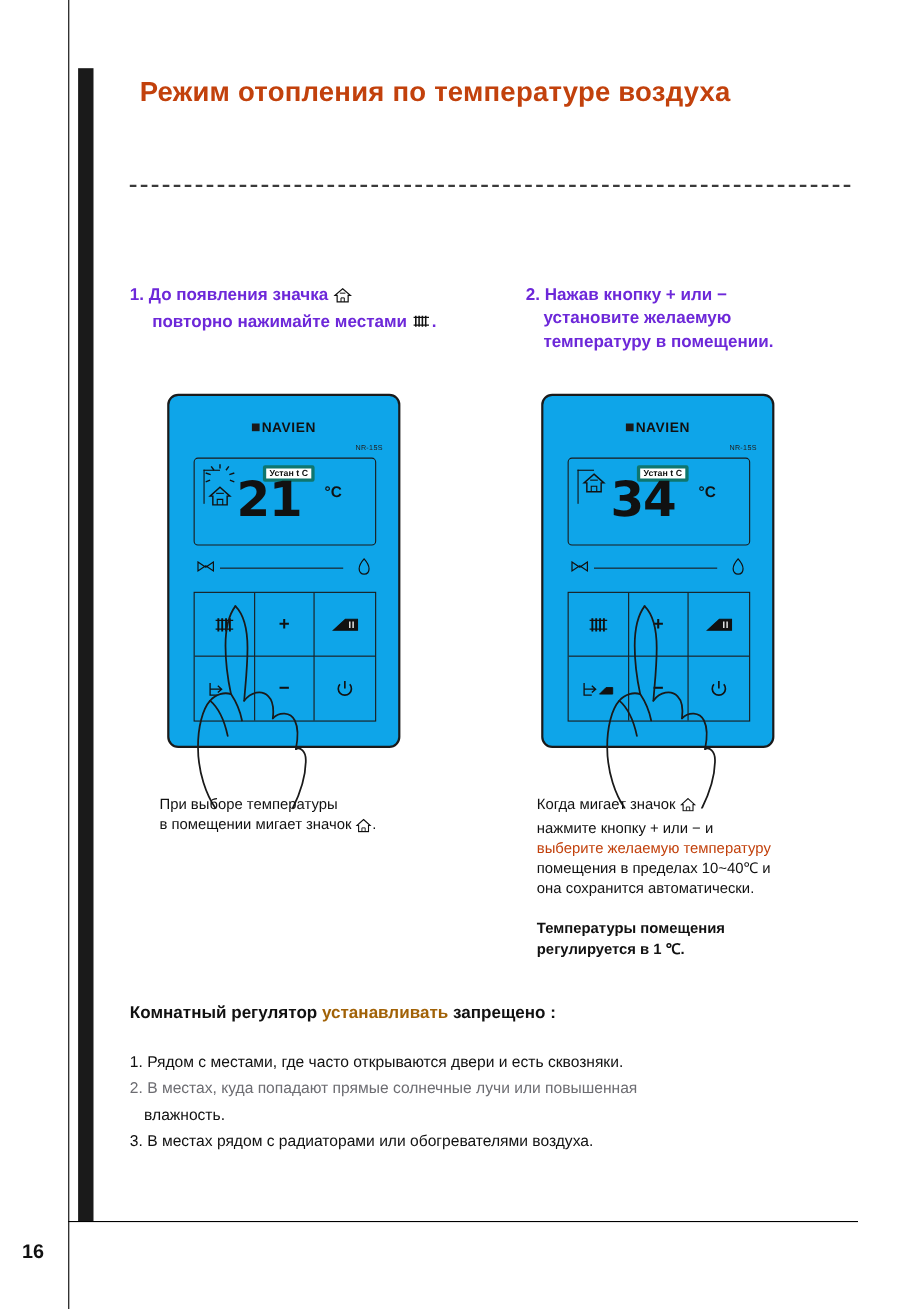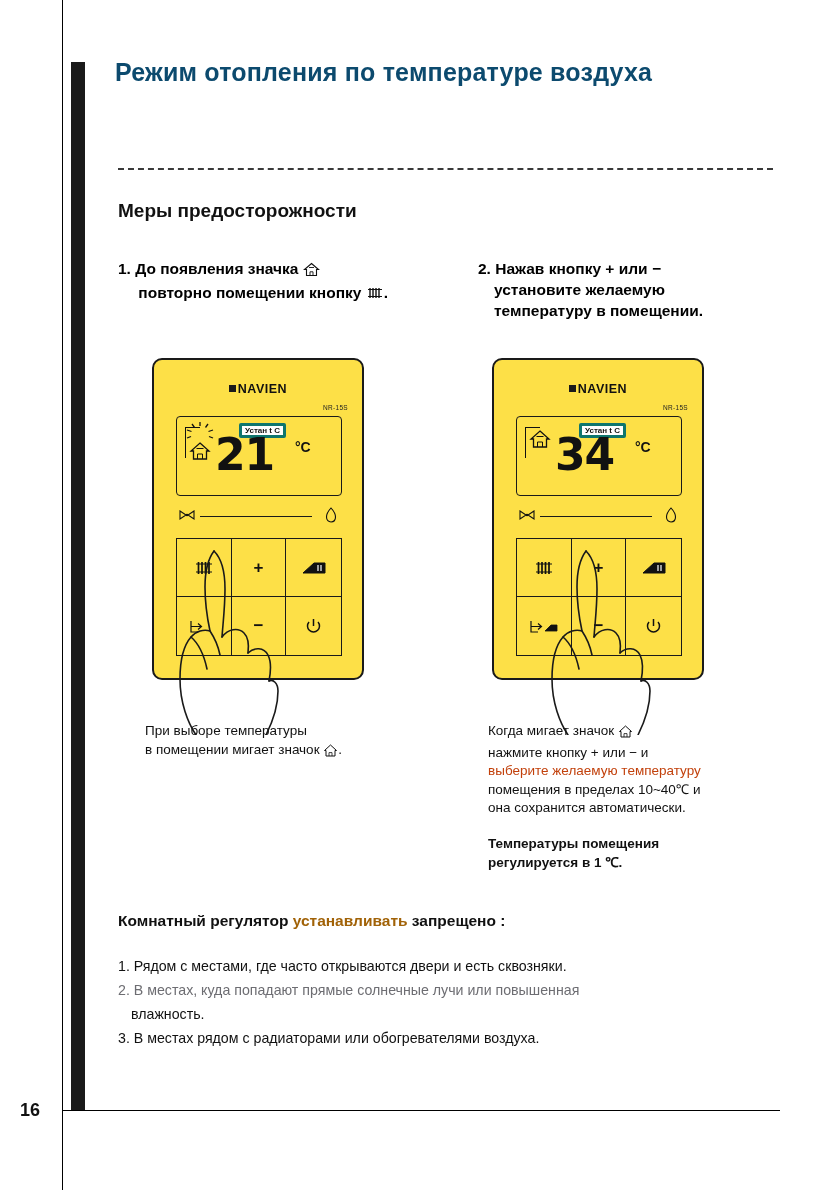--- a/index.html
+++ b/index.html
@@ -33,25 +33,25 @@
     left: 71px;
     top: 62px;
     width: 14px;
     height: 1048px;
     background: #1a1a1a;
   }
   h1.title {
     position: absolute;
     left: 115px;
     top: 58px;
-    margin: 0;
+    margin: 12px;
     font-size: 25px;
     font-weight: bold;
     letter-spacing: 0.2px;
-    color: #0c4a6e;
+    color: #c2410c;
   }
   .dotted-sep {
     position: absolute;
     left: 118px;
     top: 168px;
     width: 655px;
     border-top: 2px dashed #3a3a3a;
   }
   h2.subtitle {
     position: absolute;
@@ -60,21 +60,21 @@
     margin: 0;
     font-size: 19px;
     font-weight: bold;
     color: #111;
   }
   .step {
     position: absolute;
     font-size: 15.5px;
     line-height: 21px;
     font-weight: bold;
-    color: #000000;
+    color: #6d28d9;
   }
   .step-1 { left: 118px; top: 258px; width: 330px; }
   .step-2 { left: 478px; top: 258px; width: 300px; }
 
   .caption {
     position: absolute;
     font-size: 13.5px;
     line-height: 18.5px;
     color: #111;
   }
@@ -105,33 +105,33 @@
   .footer-line {
     position: absolute;
     left: 62px;
     top: 1110px;
     width: 718px;
     border-top: 1px solid #000;
   }
   .page-num {
     position: absolute;
     left: 20px;
-    top: 1100px;
+    top: 1128px;
     font-size: 18px;
     font-weight: bold;
   }
 
   
   .device {
     position: absolute;
     width: 208px;
     height: 318px;
     border: 2px solid #1a1a1a;
     border-radius: 10px;
-    background: #fde047;
+    background: #0ea5e9;
   }
   .device.left { left: 152px; top: 358px; }
   .device.right { left: 492px; top: 358px; }
 
   .brand {
     position: absolute;
     top: 22px;
     left: 0;
     width: 100%;
     text-align: center;
@@ -282,35 +282,34 @@
 
 <div class="page">
 
   <div class="left-rule"></div>
   <div class="left-black-bar"></div>
 
   <h1 class="title">Режим отопления по температуре воздуха</h1>
 
   <div class="dotted-sep"></div>
 
-  <h2 class="subtitle">Меры предосторожности</h2>
 
   <div class="step step-1">
     <span>1.</span>
     <span>До появления значка</span>
     <span style="display:inline-block;vertical-align:-3px;">
       <svg width="17" height="15" viewBox="0 0 17 15">
         <path d="M8.5 1.5 L15.5 7.5 L13.5 7.5 L13.5 13.5 L3.5 13.5 L3.5 7.5 L1.5 7.5 Z" fill="none" stroke="#111" stroke-width="1.1"></path>
         <path d="M7 13.5 L7 9.8 L10 9.8 L10 13.5" fill="none" stroke="#111" stroke-width="0.9"></path>
         <path d="M6 5.5 L11 5.5" stroke="#111" stroke-width="0.9"></path>
       </svg>
     </span>
     <br>
     <span style="display:inline-block;width:16px;"></span>
-    <span>повторно помещении кнопку</span>
+    <span>повторно нажимайте местами</span>
     <span style="display:inline-block;vertical-align:-2px;">
       <svg width="18" height="14" viewBox="0 0 18 14">
         <path d="M2 3.5 L16 3.5 M2 10.5 L16 10.5" stroke="#111" stroke-width="1.1"></path>
         <path d="M4 2 L4 12 M7 2 L7 12 M10 2 L10 12 M13 2 L13 12" stroke="#111" stroke-width="1.4"></path>
       </svg>
     </span><span>.</span>
   </div>
 
   <div class="step step-2">
     <span>2.</span>

